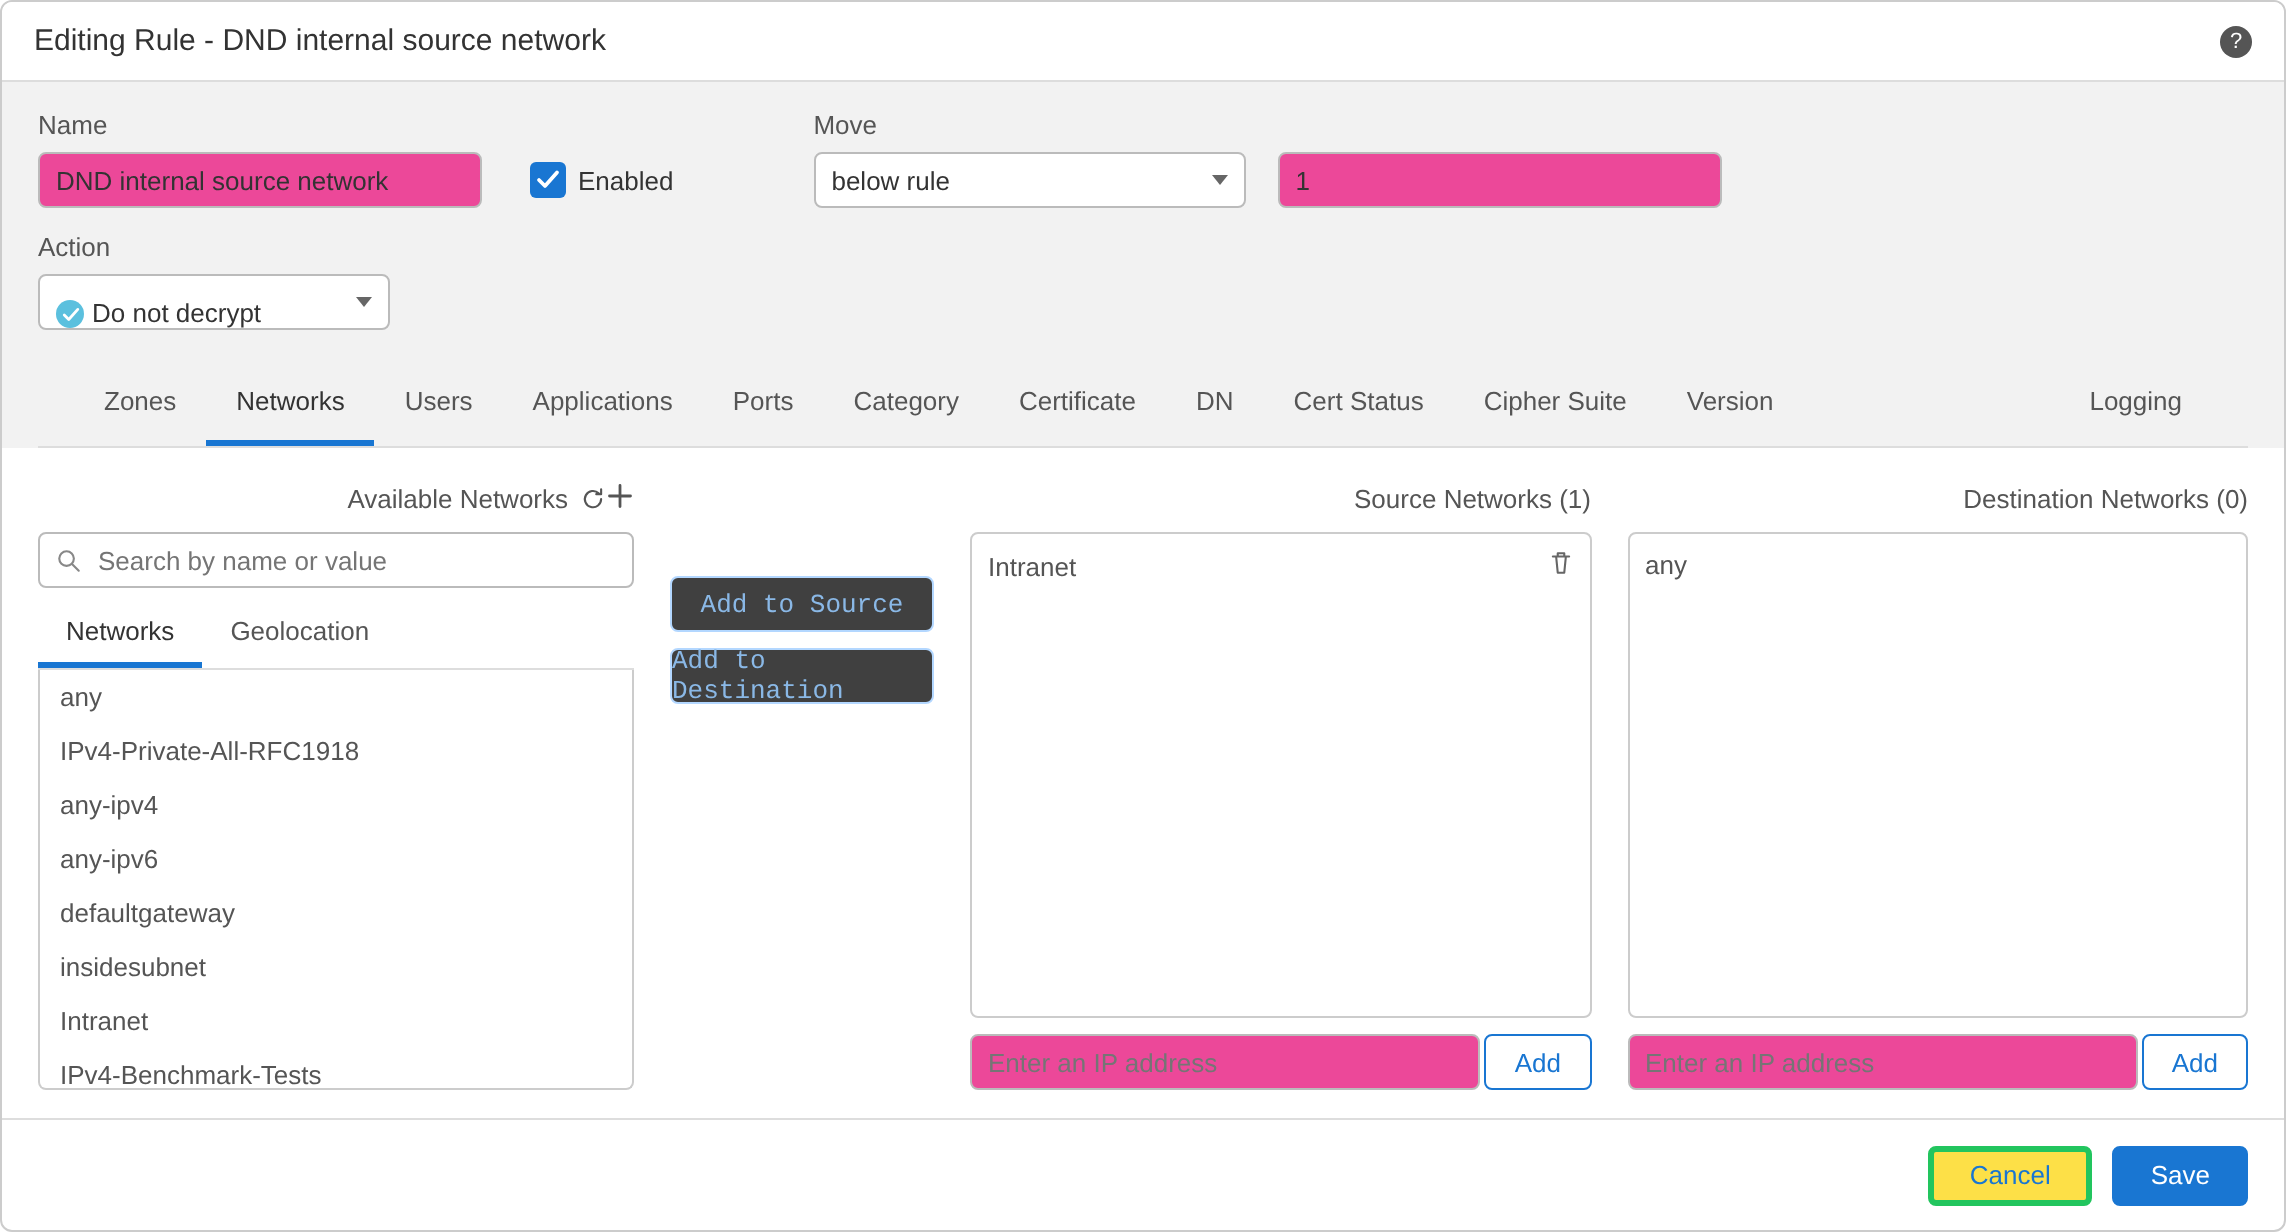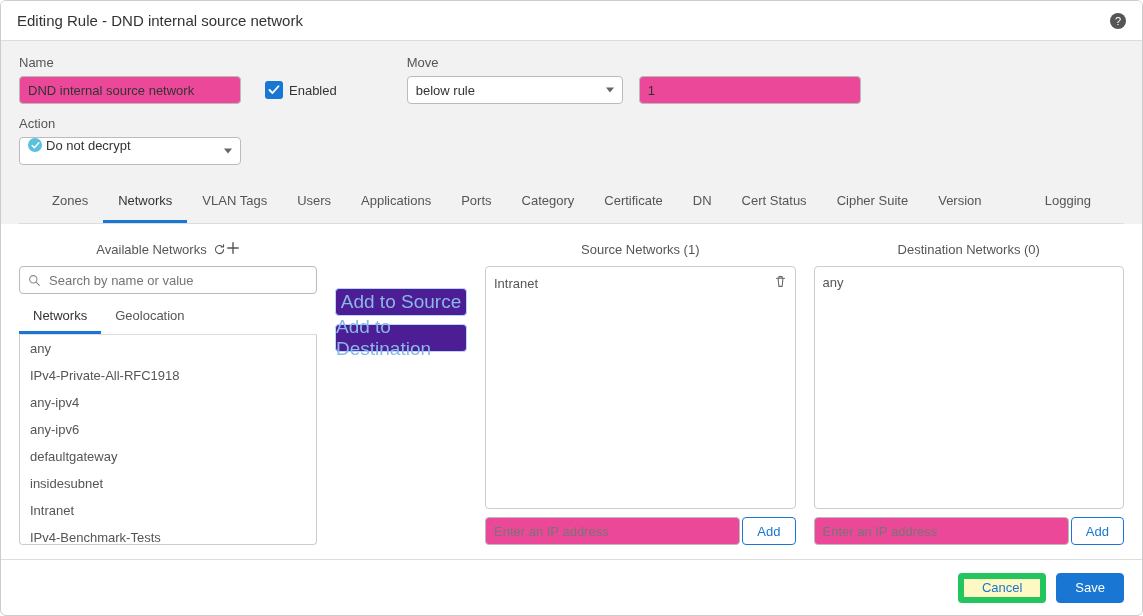--- a/index.html
+++ b/index.html
@@ -38,21 +38,21 @@
     padding: 0 24px 0 8px; font-size: 13px; color: #333; display: flex; align-items: center;
     position: relative;
   }
   .select-input .caret {
     position: absolute; right: 8px; top: 50%; transform: translateY(-50%);
     width: 0; height: 0; border-left: 4px solid transparent; border-right: 4px solid transparent;
     border-top: 5px solid #666;
   }
   .move-select { width: 216px; }
   .move-number { width: 222px; }
-  .action-select { width: 222px; display: flex; align-items: flex-start; gap: 4px; }
+  .action-select { width: 176px; display: flex; align-items: flex-end; gap: 4px; }
   .action-select .caret { right: 8px; }
   .dnd-icon {
     width: 14px; height: 14px; border-radius: 50%; background: #5bc0de;
     display: flex; align-items: center; justify-content: center;
   }
   .dnd-icon svg { width: 9px; height: 9px; }
 
   .tabs {
     display: flex; gap: 0; padding: 0 18px; background: #f2f2f2;
     border-bottom: 1px solid #ddd; align-items: flex-end;
@@ -64,21 +64,21 @@
   .tab.active { color: #333; border-bottom-color: #1976d2; font-weight: 500; }
   .tab.logging { margin-left: auto; }
 
   .content-row { display: flex; flex: 1; padding: 14px 18px 14px 18px; gap: 18px; min-height: 0; }
   .col-available { width: 298px; display: flex; flex-direction: column; min-height: 0; }
   .col-buttons { width: 132px; padding-top: 50px; }
   .col-source { flex: 1; display: flex; flex-direction: column; min-height: 0; }
   .col-dest { flex: 1; display: flex; flex-direction: column; min-height: 0; }
 
   .panel-header {
-    display: flex; align-items: center; justify-content: center; height: 22px;
+    display: flex; align-items: center; justify-content: flex-end; height: 22px;
     margin-bottom: 6px;
   }
   .panel-title { font-size: 13px; color: #555; display: flex; align-items: center; gap: 6px; }
   .refresh-icon { display: inline-flex; }
   .plus-btn { color: #555; font-size: 18px; line-height: 1; cursor: pointer; }
 
   .search-wrap {
     height: 28px; border: 1px solid #bbb; border-radius: 4px; background: #fff;
     display: flex; align-items: center; padding: 0 8px; gap: 6px; margin-bottom: 6px;
   }
@@ -96,22 +96,22 @@
     overflow-y: auto; min-height: 0;
   }
   .listbox .item {
     padding: 6px 10px; font-size: 13px; color: #555; cursor: default;
   }
   .listbox::-webkit-scrollbar { width: 10px; }
   .listbox::-webkit-scrollbar-thumb { background: #bbb; border-radius: 5px; }
 
   .side-btn {
     width: 132px; height: 28px; border: 1px solid #b3d7ff; border-radius: 4px;
-    color: #8ab8e6; background: #4c1d95; font-size: 19px; margin-bottom: 8px;
-    display: flex; align-items: center; justify-content: center;
+    color: #8ab8e6; background: #404040; font-size: 13px; margin-bottom: 8px;
+    display: flex; align-items: center; justify-content: center; font-family: Liberation Mono, monospace;
   }
 
   .sel-listbox {
     flex: 1; border: 1px solid #ccc; border-radius: 4px; padding: 6px 8px;
     overflow-y: auto; min-height: 0;
   }
   .sel-item {
     display: flex; justify-content: space-between; align-items: center;
     font-size: 13px; color: #555; padding: 2px 0;
   }
@@ -125,21 +125,21 @@
   }
 
   .footer {
     height: 56px; border-top: 1px solid #ddd; display: flex; align-items: center;
     justify-content: flex-end; gap: 10px; padding: 0 18px;
   }
   .btn {
     height: 30px; padding: 0 18px; border-radius: 4px; font-size: 13px;
     display: flex; align-items: center; justify-content: center; cursor: pointer;
   }
-  .btn-secondary { border: 6px solid #22c55e; background: #fef9c3; color: #1976d2; }
+  .btn-secondary { border: 3px solid #22c55e; background: #fde047; color: #1976d2; }
   .btn-primary { border: 1px solid #1976d2; background: #1976d2; color: #fff; }
 </style>
 </head>
 <body>
 
 <div class="dialog">
 
   <div class="header-bar">
     <span class="header-title">Editing Rule - DND internal source network</span>
     <span class="help-circle">?</span>
@@ -181,21 +181,20 @@
           </span>
           <span>Do not decrypt</span>
           <span class="caret"></span>
         </div>
       </div>
     </div>
 
     <div class="tabs" id="tabs-container">
         <div class="tab">Zones</div>
         <div class="tab active">Networks</div>
-        <div class="tab">VLAN Tags</div>
         <div class="tab">Users</div>
         <div class="tab">Applications</div>
         <div class="tab">Ports</div>
         <div class="tab">Category</div>
         <div class="tab">Certificate</div>
         <div class="tab">DN</div>
         <div class="tab">Cert Status</div>
         <div class="tab">Cipher Suite</div>
         <div class="tab">Version</div>
         <div class="tab logging">Logging</div>

